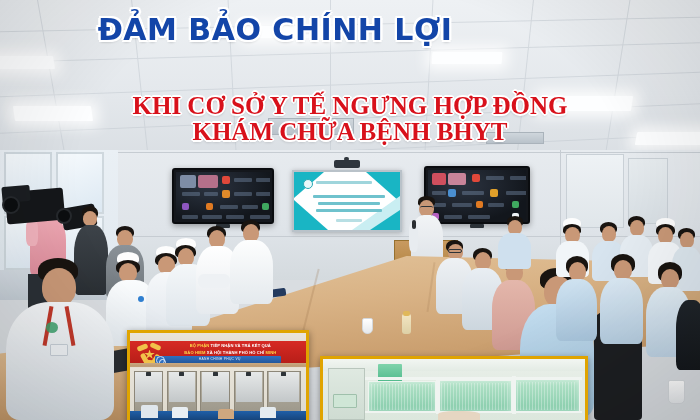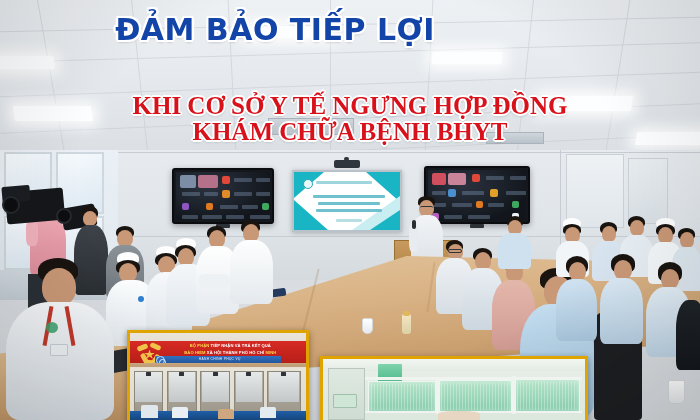--- a/index.html
+++ b/index.html
@@ -607,18 +607,18 @@
     <div class="g-panel" style="left:44%;top:34%;width:28%;height:54%"></div>
     <div class="g-panel" style="left:73%;top:32%;width:25%;height:56%"></div>
     <div class="g-frame" style="left:16%;top:30%;width:83%;height:4%"></div>
     <div class="g-frame" style="left:43%;top:30%;width:1.6%;height:60%"></div>
     <div class="g-frame" style="left:72%;top:28%;width:1.6%;height:62%"></div>
     <div class="g-frame" style="left:16%;top:86%;width:83%;height:3%"></div>
     <div style="position:absolute;left:44%;bottom:0;width:16%;height:14%;background:#e6d6c2;border-radius:40% 40% 0 0"></div>
   </div>
 
   <div class="headlines">
-    <div class="hl hl-blue" id="hl1">ĐẢM BẢO TIẾP LỢI</div>
+    <div class="hl hl-blue" id="hl1">ĐẢM BẢO CHÍNH LỢI</div>
     <div class="hl hl-red" id="hl3">KHI CƠ SỞ Y TẾ NGƯNG HỢP ĐỒNG</div>
     <div class="hl hl-red" id="hl4">KHÁM CHỮA BỆNH BHYT</div>
   </div>
 
 </div>
 
 </body></html>

